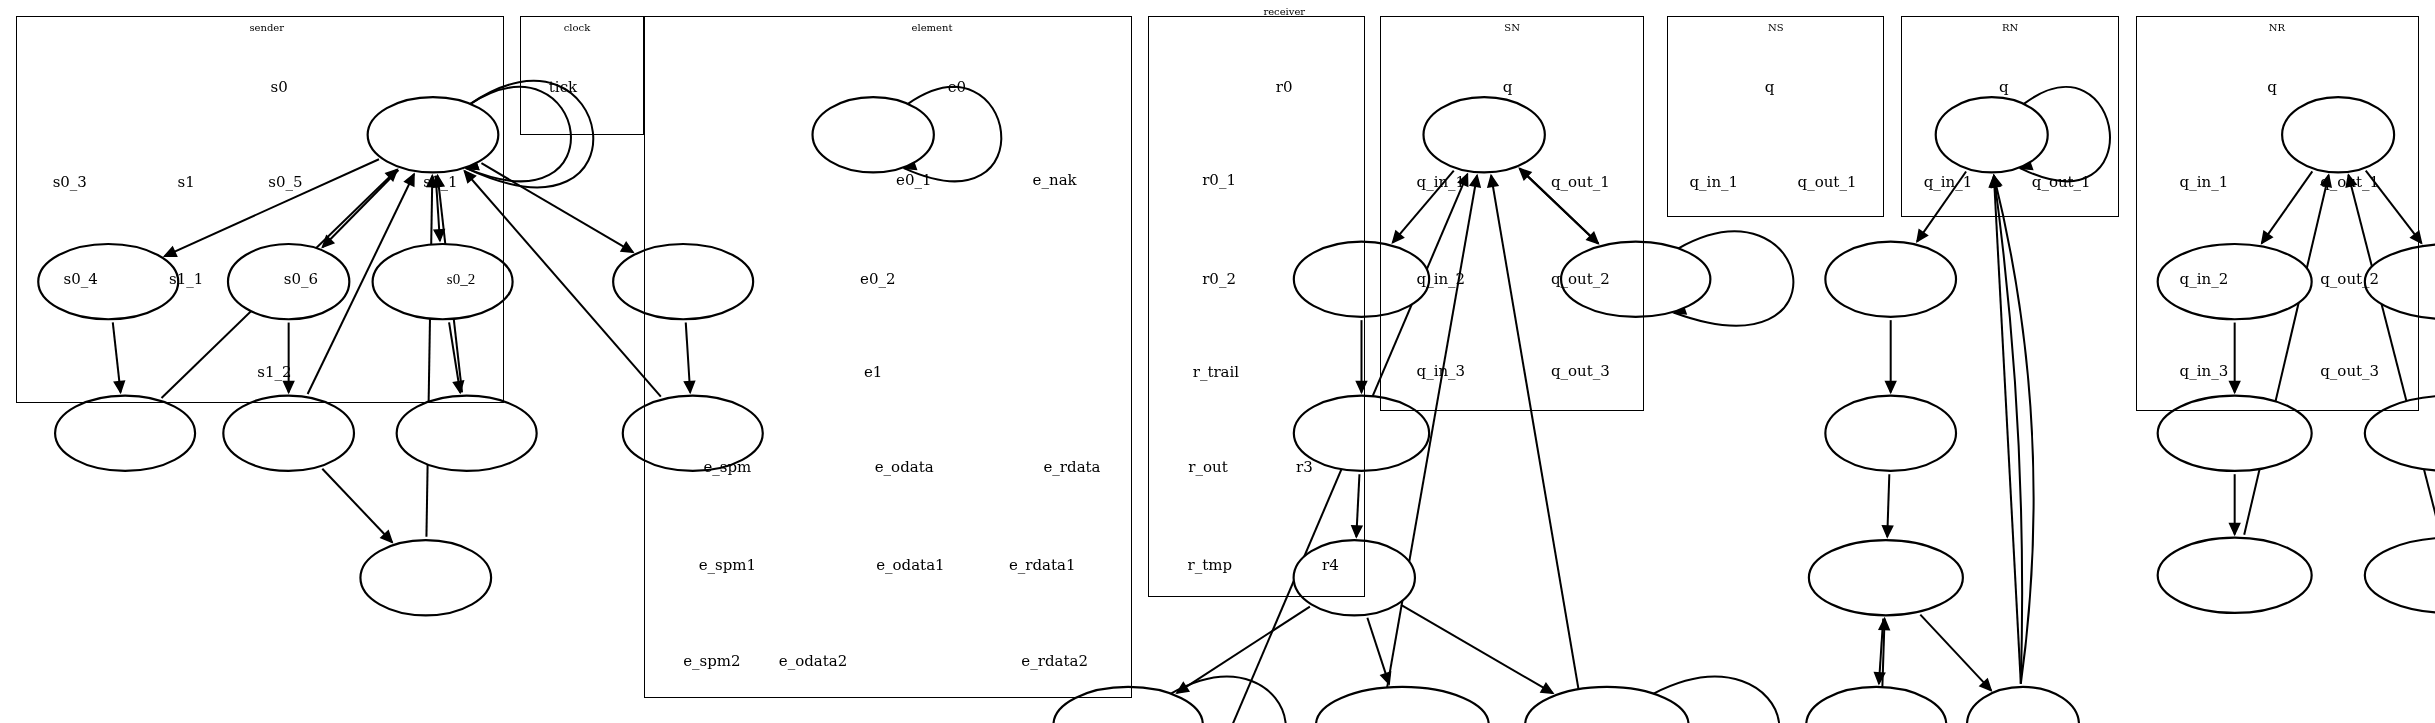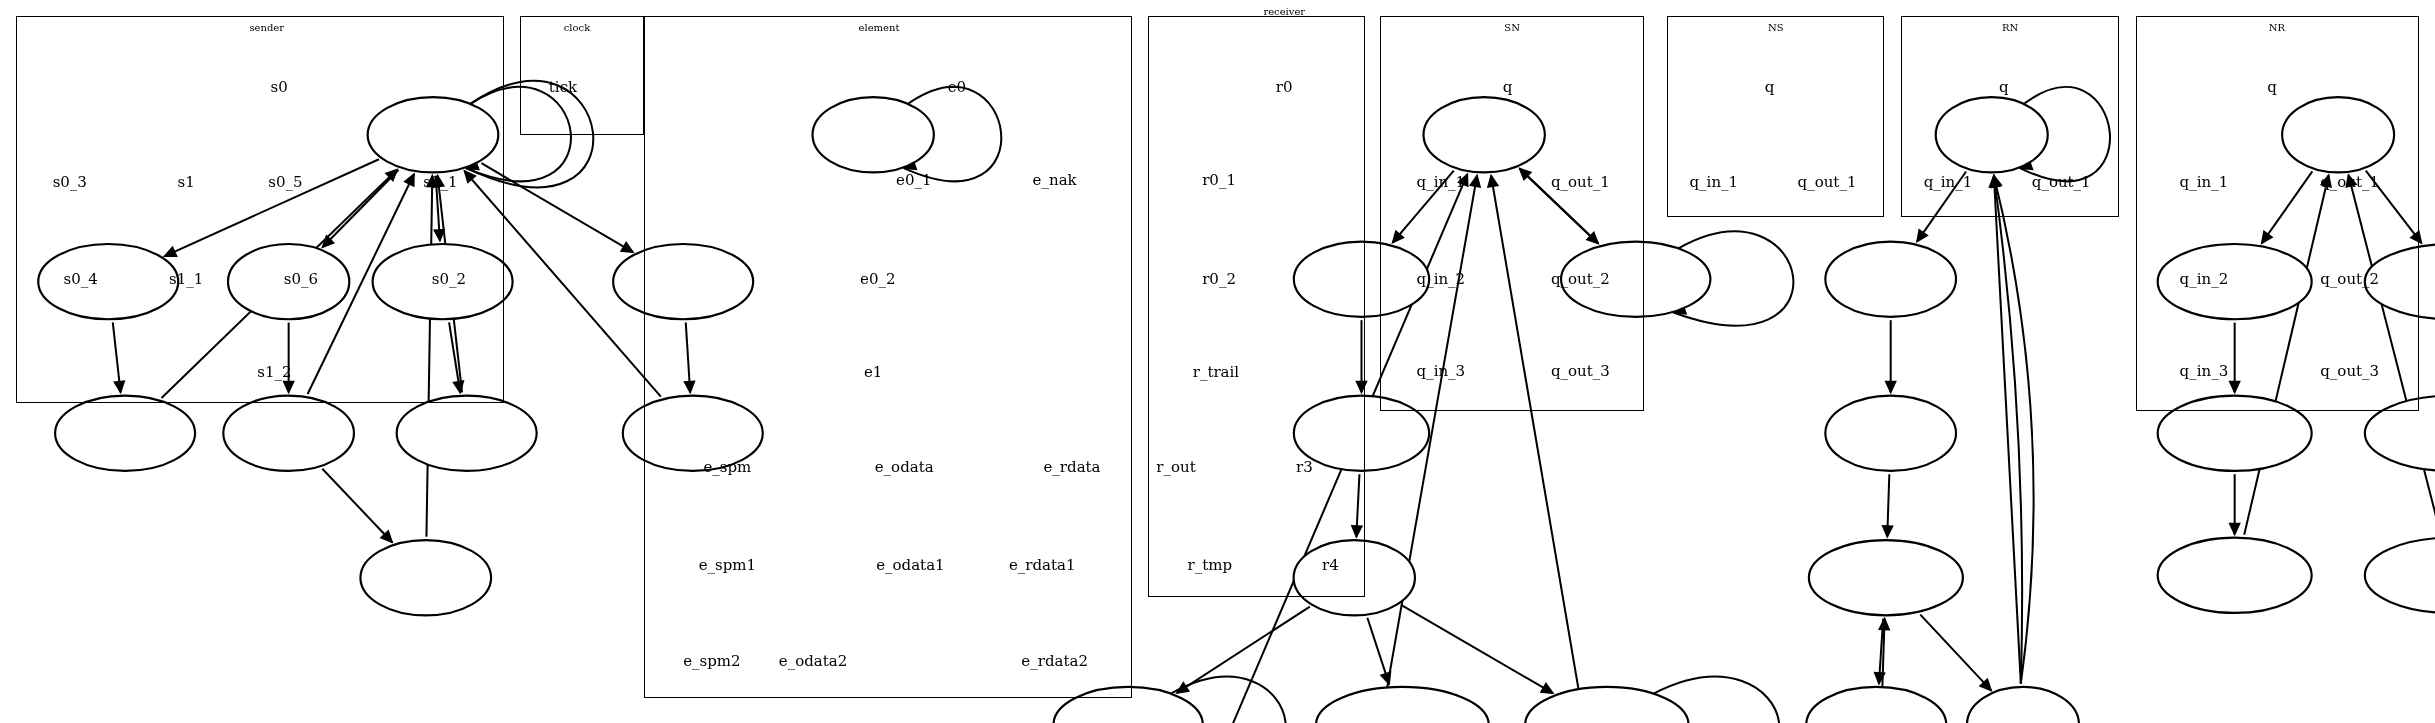--- a/index.html
+++ b/index.html
@@ -234,48 +234,48 @@
       <div class="cluster" style="left: 15.5096px; top: 15.515px; width: 488.551px; height: 387.876px;"></div>
       <div class="cluster-label" style="left: 266.764px; top: 21.721px;">sender</div>
       <div class="node-label" style="left: 279.172px; top: 86.8841px;">s0</div>
       <div class="node-label" style="left: 69.793px; top: 181.526px;">s0_3</div>
       <div class="node-label" style="left: 186.115px; top: 181.526px;">s1</div>
       <div class="node-label" style="left: 285.376px; top: 181.526px;">s0_5</div>
       <div class="node-label" style="left: 440.471px; top: 181.526px;">s0_1</div>
       <div class="node-label" style="left: 80.6497px; top: 279.27px;">s0_4</div>
       <div class="node-label" style="left: 186.115px; top: 279.27px;">s1_1</div>
       <div class="node-label" style="left: 300.885px; top: 279.27px;">s0_6</div>
-      <div class="node-label" style="left: 449px; top: 279.27px;">s0_2</div>
+      <div class="node-label" style="left: 461px; top: 279.27px; font-family: Liberation Serif, serif;">s0_2</div>
       <div class="node-label" style="left: 274.519px; top: 372.361px;">s1_2</div>
       <div class="cluster" style="left: 519.57px; top: 15.515px; width: 124.076px; height: 119.466px;"></div>
       <div class="cluster-label" style="left: 576.955px; top: 21.721px;">clock</div>
       <div class="node-label" style="left: 562.997px; top: 86.8841px;">tick</div>
       <div class="cluster" style="left: 643.646px; top: 15.515px; width: 488.551px; height: 682.661px;"></div>
-      <div class="cluster-label" style="left: 879px; top: 21.721px;">element</div>
+      <div class="cluster-label" style="left: 932px; top: 21.721px;">element</div>
       <div class="node-label" style="left: 956.939px; top: 86.8841px;">e0</div>
       <div class="node-label" style="left: 877.841px; top: 179.974px; margin-left: 36px;">e0_1</div>
       <div class="node-label" style="left: 1054.65px; top: 179.974px;">e_nak</div>
       <div class="node-label" style="left: 877.841px; top: 279.27px;">e0_2</div>
       <div class="node-label" style="left: 873.188px; top: 372.361px;">e1</div>
       <div class="node-label" style="left: 727.398px; top: 467.002px;">e_spm</div>
       <div class="node-label" style="left: 904.207px; top: 467.002px;">e_odata</div>
       <div class="node-label" style="left: 1036.04px; top: 467.002px; margin-left: 36px;">e_rdata</div>
       <div class="node-label" style="left: 727.398px; top: 564.747px;">e_spm1</div>
       <div class="node-label" style="left: 910.411px; top: 564.747px;">e_odata1</div>
       <div class="node-label" style="left: 1042.24px; top: 564.747px;">e_rdata1</div>
       <div class="node-label" style="left: 711.889px; top: 660.94px;">e_spm2</div>
       <div class="node-label" style="left: 813px; top: 660.94px;">e_odata2</div>
       <div class="node-label" style="left: 1054.65px; top: 660.94px;">e_rdata2</div>
       <div class="cluster" style="left: 1147.71px; top: 15.515px; width: 217.134px; height: 581.813px;"></div>
       <div class="cluster-label" style="left: 1256.27px; top: 6px; margin-left: 28px;">receiver</div>
       <div class="node-label" style="left: 1284.19px; top: 86.8841px;">r0</div>
       <div class="node-label" style="left: 1219.05px; top: 179.974px;">r0_1</div>
       <div class="node-label" style="left: 1219.05px; top: 279.27px;">r0_2</div>
       <div class="node-label" style="left: 1215.95px; top: 372.361px;">r_trail</div>
-      <div class="node-label" style="left: 1176px; top: 467.002px;">r_out</div>
+      <div class="node-label" style="left: 1208px; top: 467.002px;">r_out</div>
       <div class="node-label" style="left: 1304.35px; top: 467.002px;">r3</div>
       <div class="node-label" style="left: 1209.75px; top: 564.747px;">r_tmp</div>
       <div class="node-label" style="left: 1307.46px; top: 564.747px; padding-left: 46px;">r4</div>
       <div class="cluster" style="left: 1380.35px; top: 15.515px; width: 263.662px; height: 395.633px;"></div>
       <div class="cluster-label" style="left: 1512.18px; top: 21.721px;">SN</div>
       <div class="node-label" style="left: 1507.53px; top: 86.8841px;">q</div>
       <div class="node-label" style="left: 1440.84px; top: 181.526px;">q_in_1</div>
       <div class="node-label" style="left: 1580.42px; top: 181.526px;">q_out_1</div>
       <div class="node-label" style="left: 1440.84px; top: 279.27px;">q_in_2</div>
       <div class="node-label" style="left: 1580.42px; top: 279.27px;">q_out_2</div>

